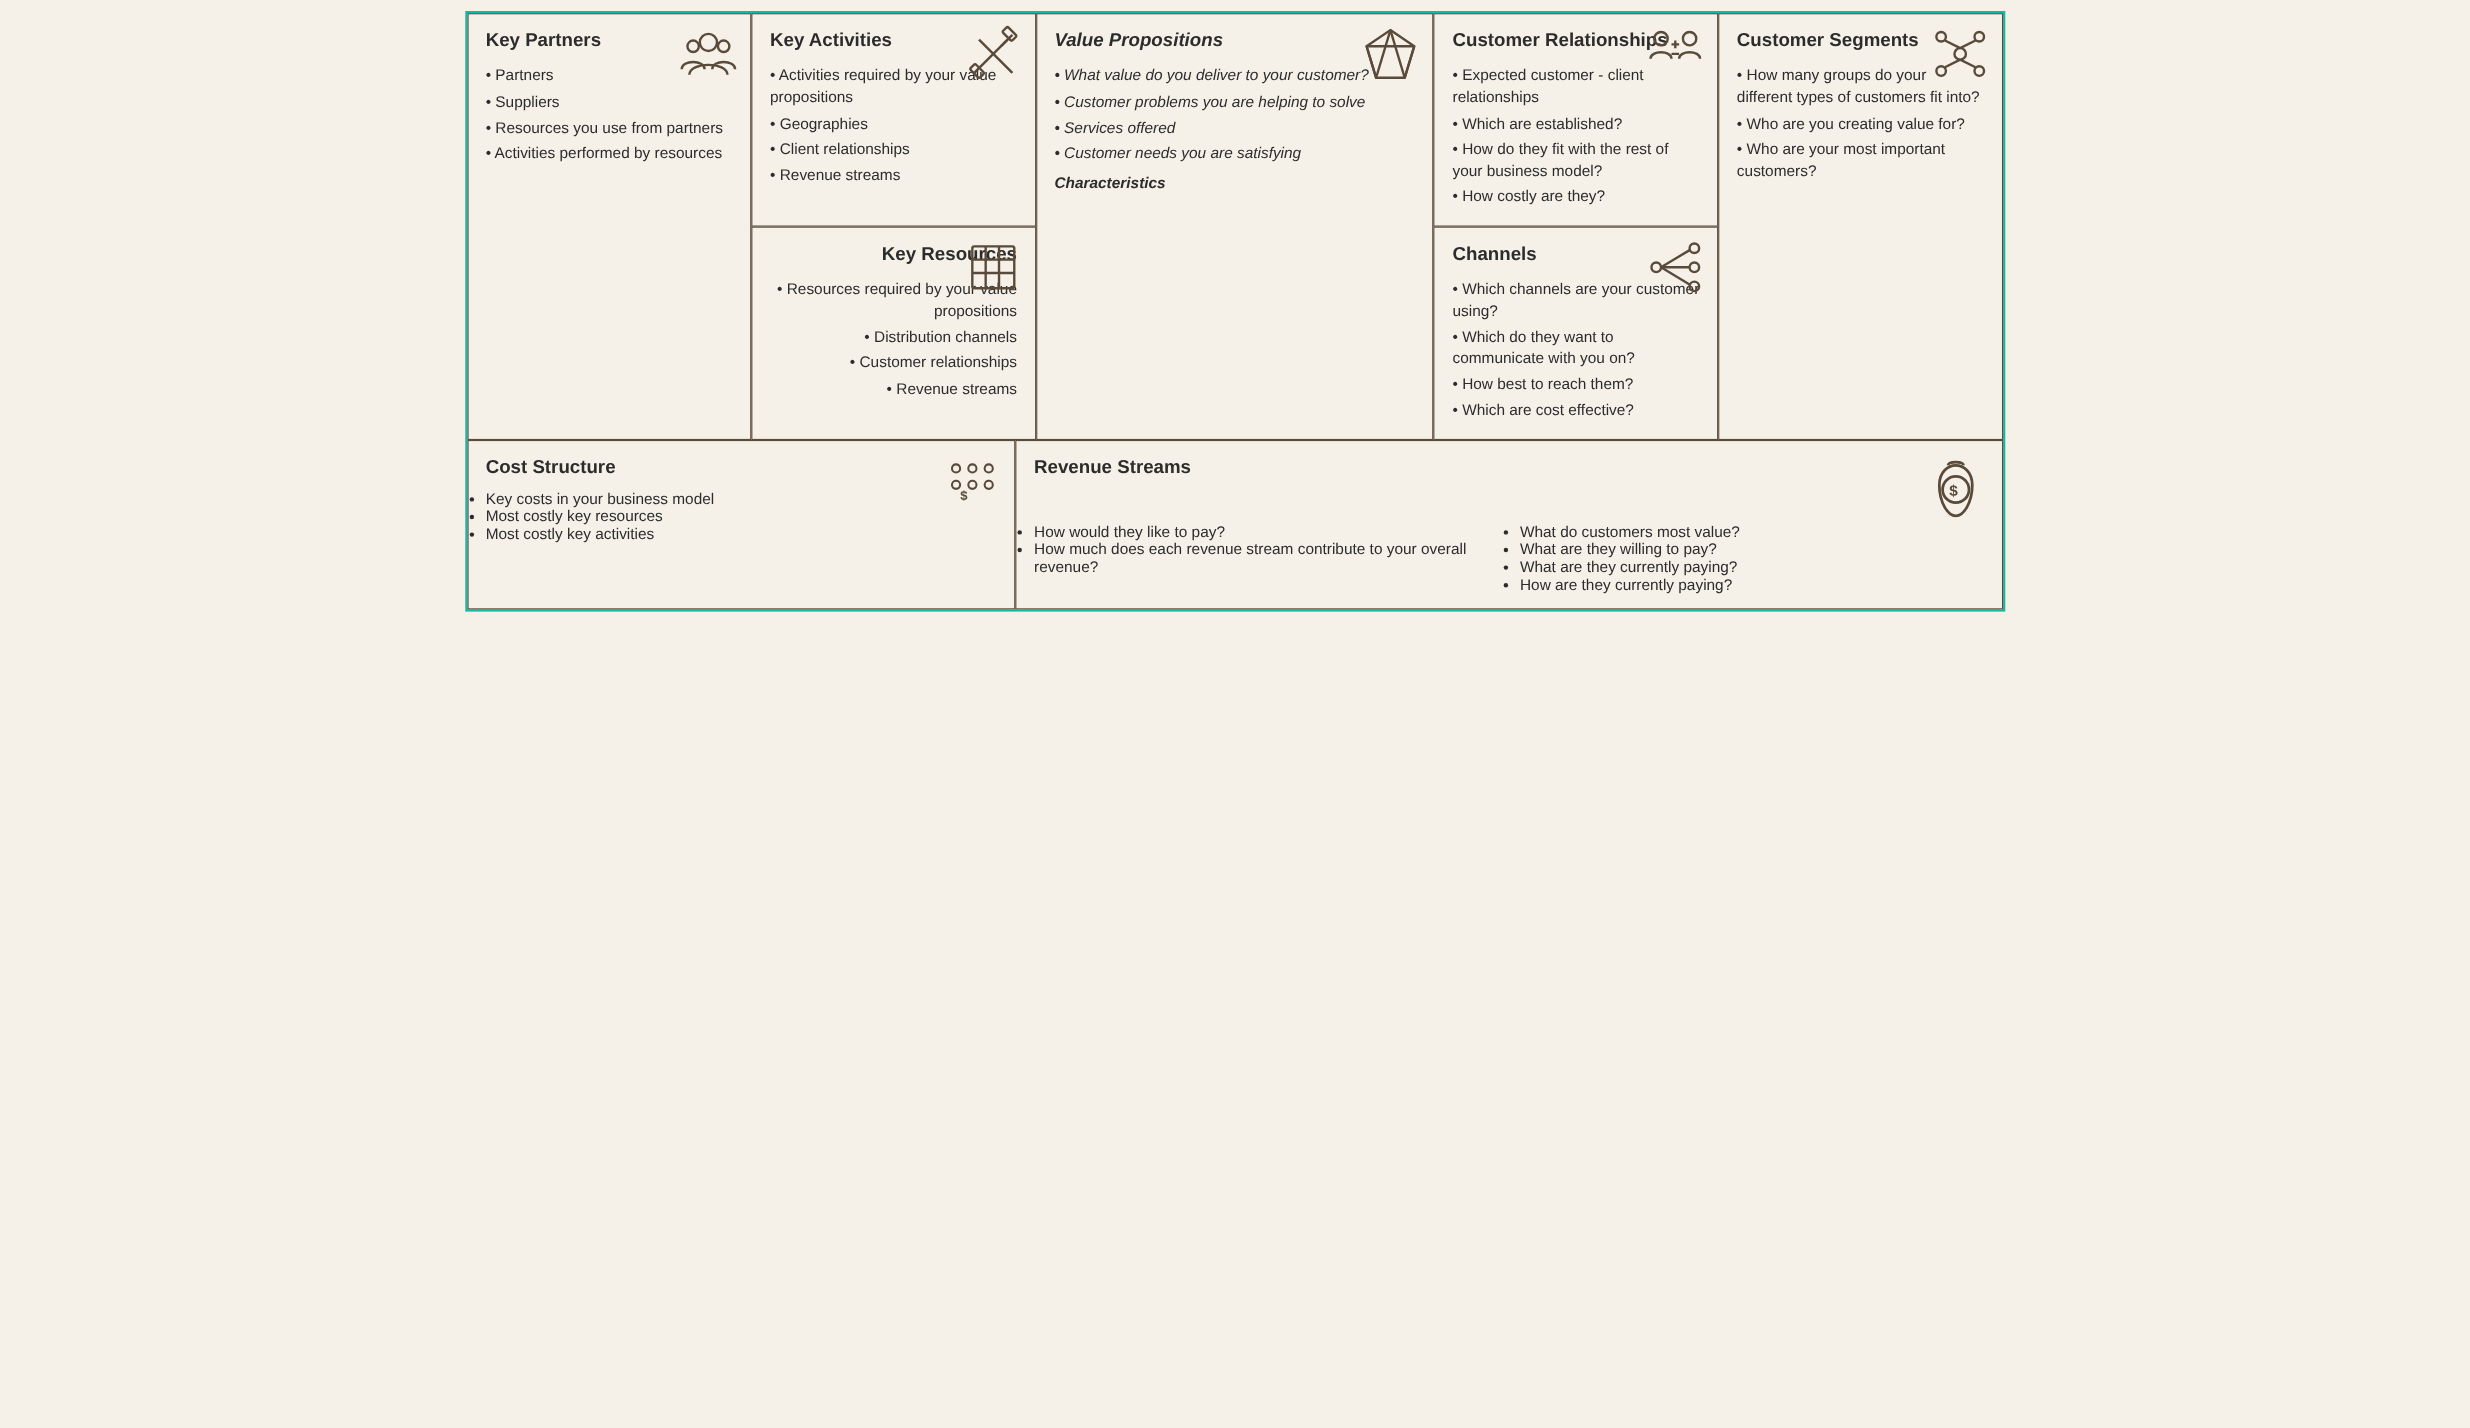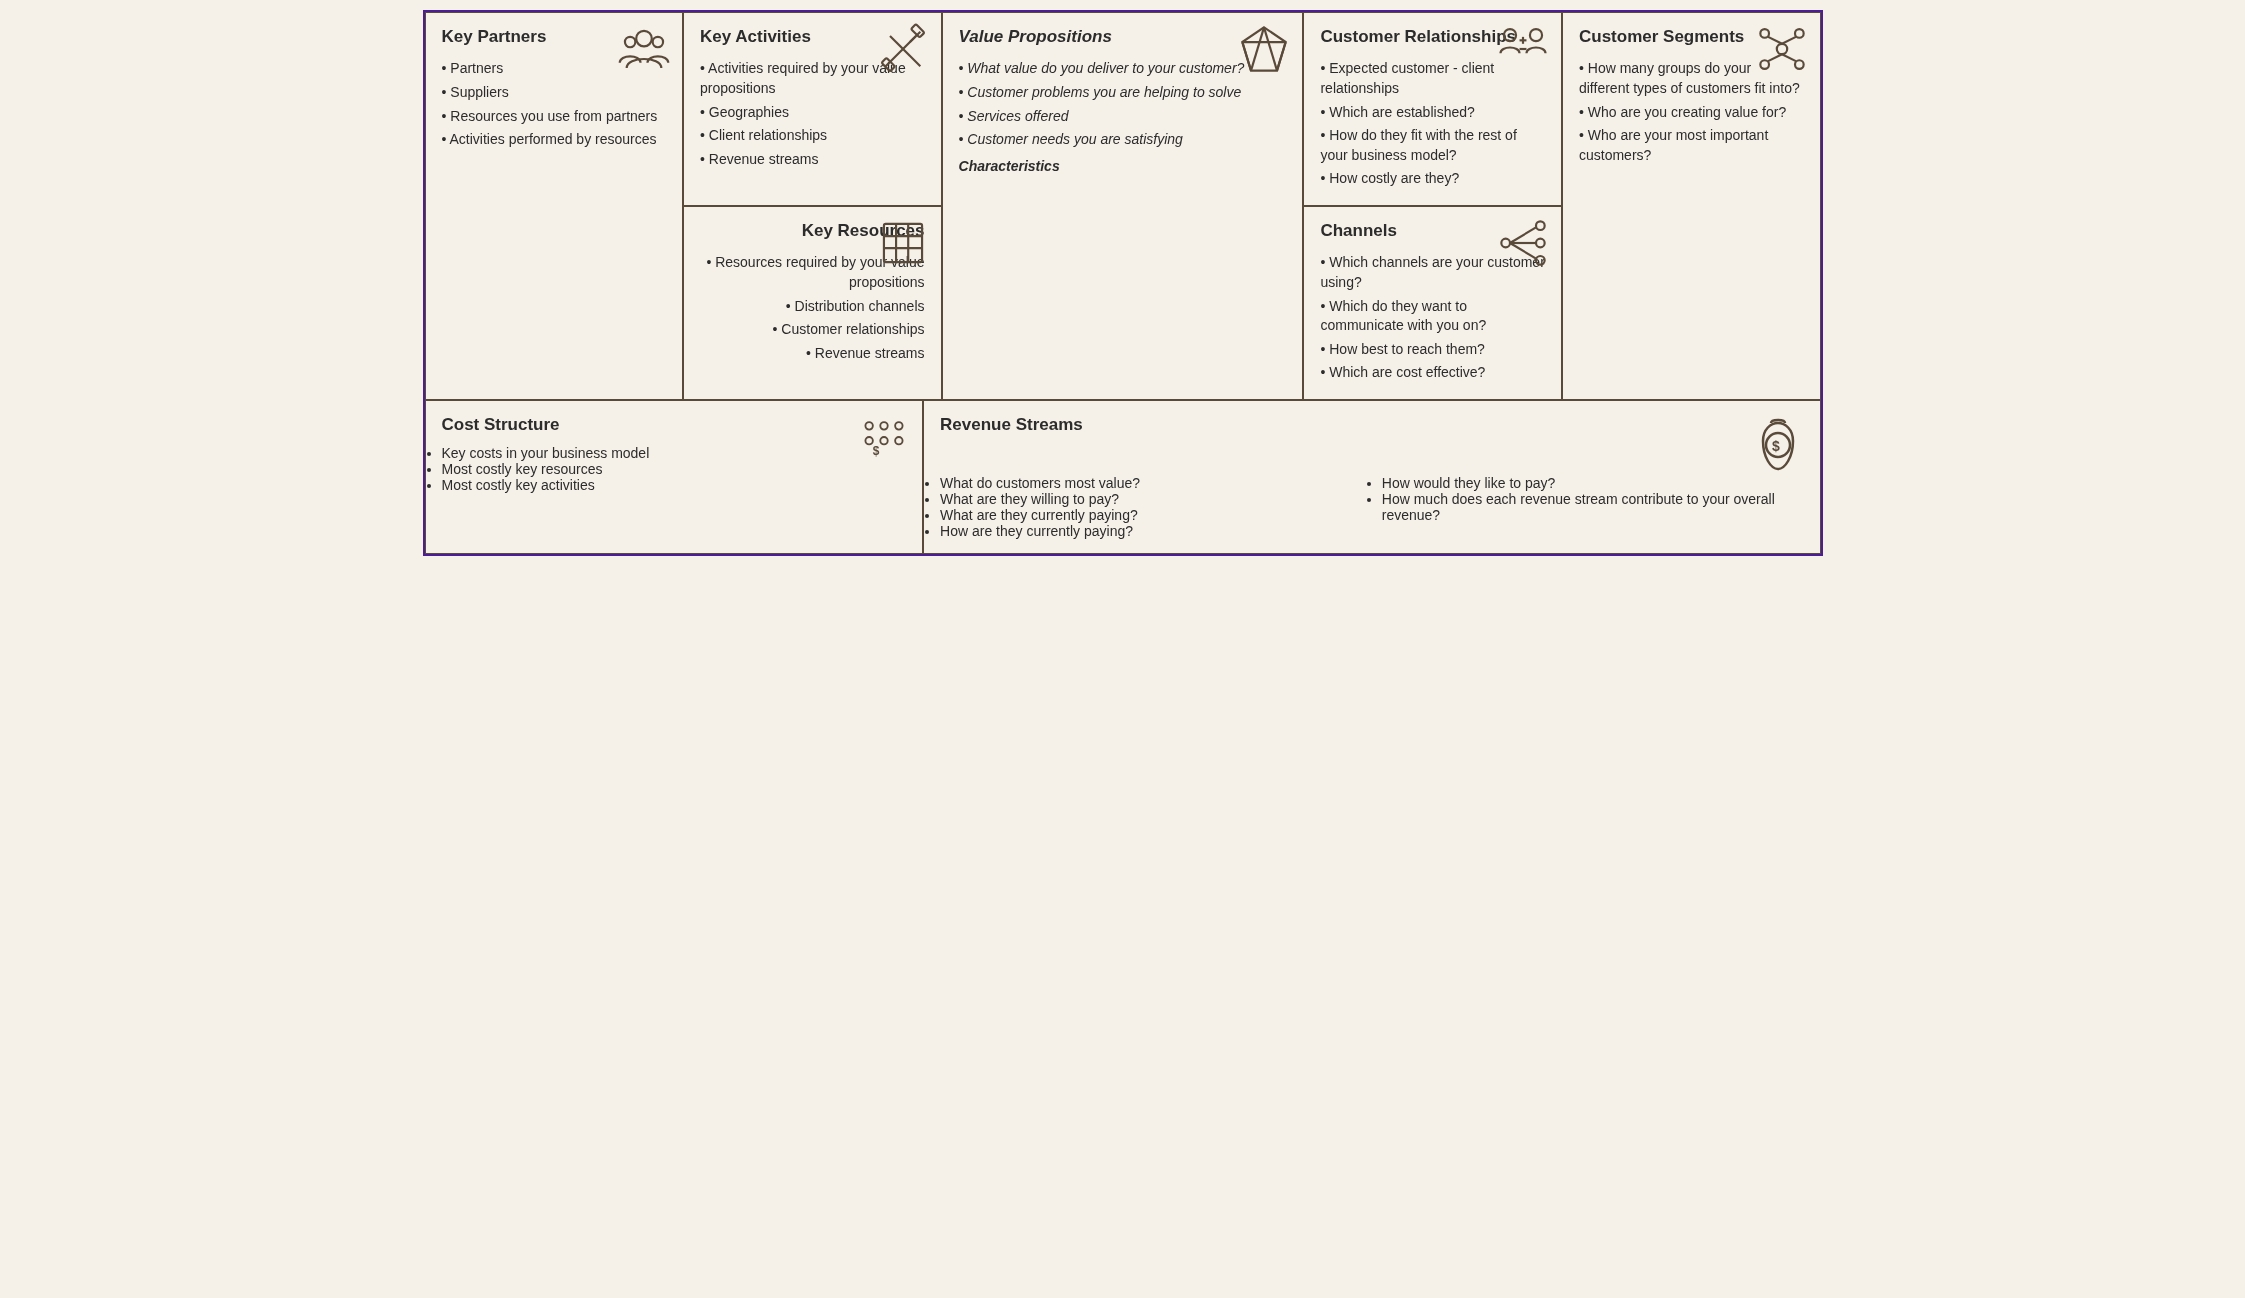--- a/index.html
+++ b/index.html
@@ -4,21 +4,21 @@
   <style>
     * { box-sizing: border-box; margin: 0; padding: 0; }
     body {
       background: #f5f0e8;
       font-family: Arial, sans-serif;
       font-size: 14px;
       color: #2c2c2c;
       padding: 10px;
     }
     .canvas {
-      border: 2px solid #4c1d95;
+      border: 2px solid #14b8a6;
       background: #f5f0e8;
       max-width: 1400px;
       margin: 0 auto;
     }
     .top-grid {
       display: grid;
       grid-template-columns: 1fr 1fr 1.4fr 1fr 1fr;
       grid-template-rows: auto auto;
     }
     .cell {
@@ -260,26 +260,26 @@
 
         <svg viewBox="0 0 50 60" width="52" height="60" fill="none" stroke="#5a4a3a" stroke-width="2.5" style="flex-shrink:0; margin-left:10px;">
           <path d="M25 8 C18 8 10 14 10 26 C10 42 18 54 25 54 C32 54 40 42 40 26 C40 14 32 8 25 8 Z"></path>
           <path d="M18 8 C18 4 32 4 32 8"></path>
           <text x="19" y="36" font-size="14" fill="#5a4a3a" stroke="none" font-weight="bold">$</text>
           <circle cx="25" cy="30" r="12"></circle>
         </svg>
       </div>
       <div class="revenue-inner">
         <ul>
+          <li>How would they like to pay?</li>
+          <li>How much does each revenue stream contribute to your overall revenue?</li>
+        </ul>
+        <ul>
           <li>What do customers most value?</li>
           <li>What are they willing to pay?</li>
           <li>What are they currently paying?</li>
           <li>How are they currently paying?</li>
         </ul>
-        <ul>
-          <li>How would they like to pay?</li>
-          <li>How much does each revenue stream contribute to your overall revenue?</li>
-        </ul>
       </div>
     </div>
 
   </div>
 </div>
 
 </body></html>

